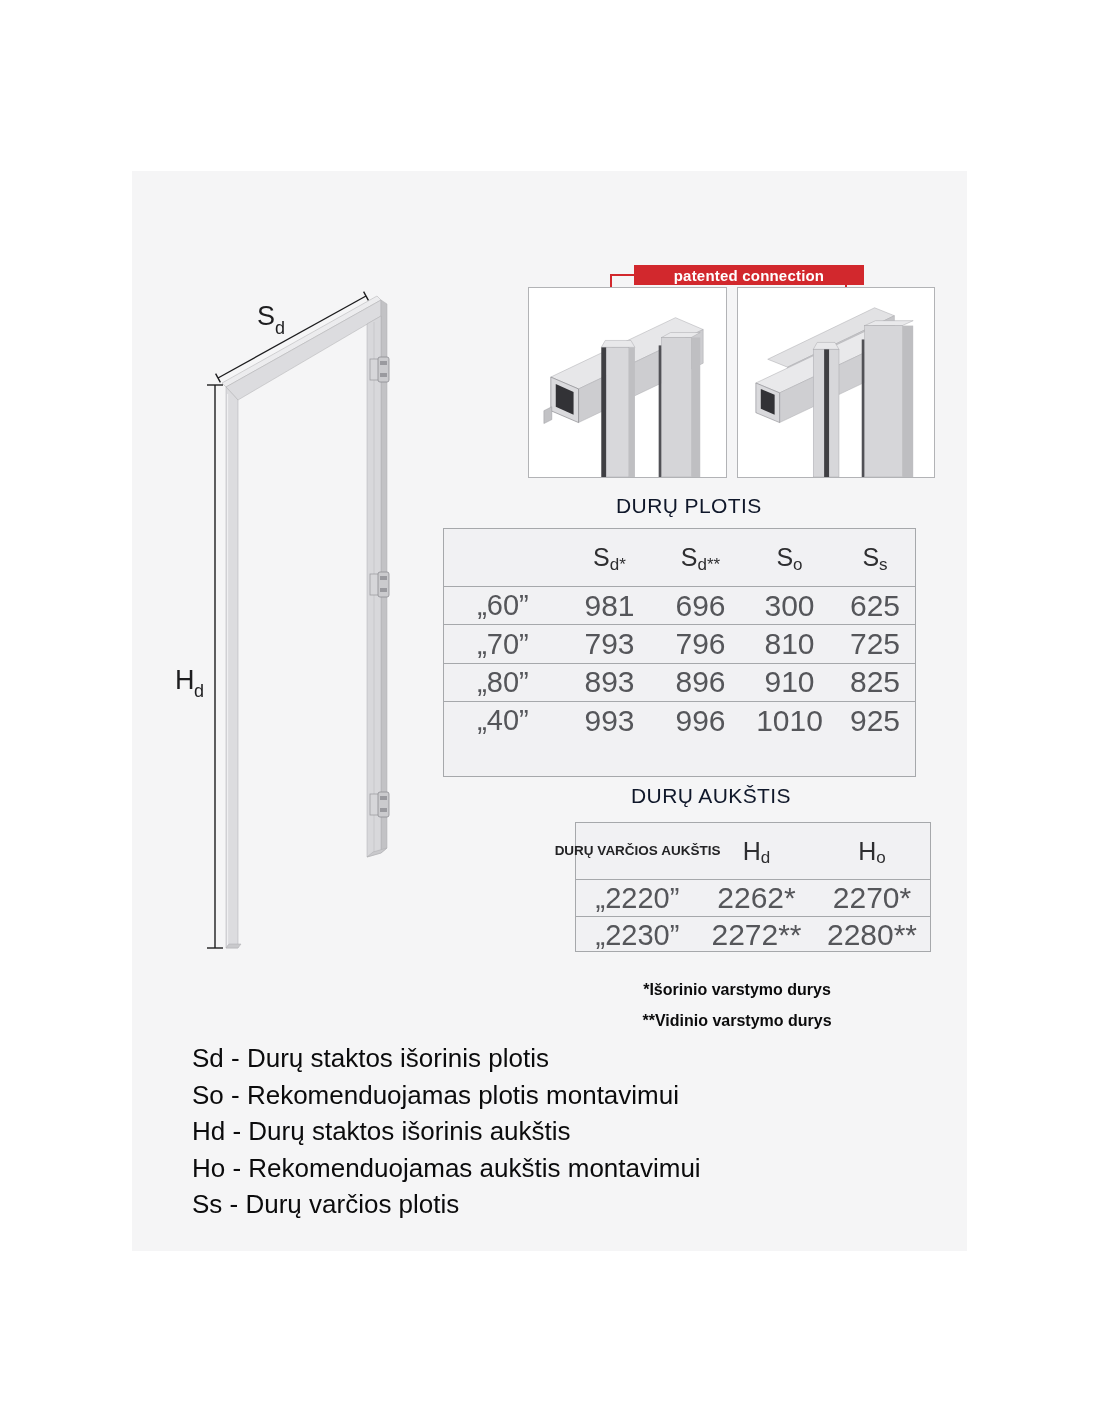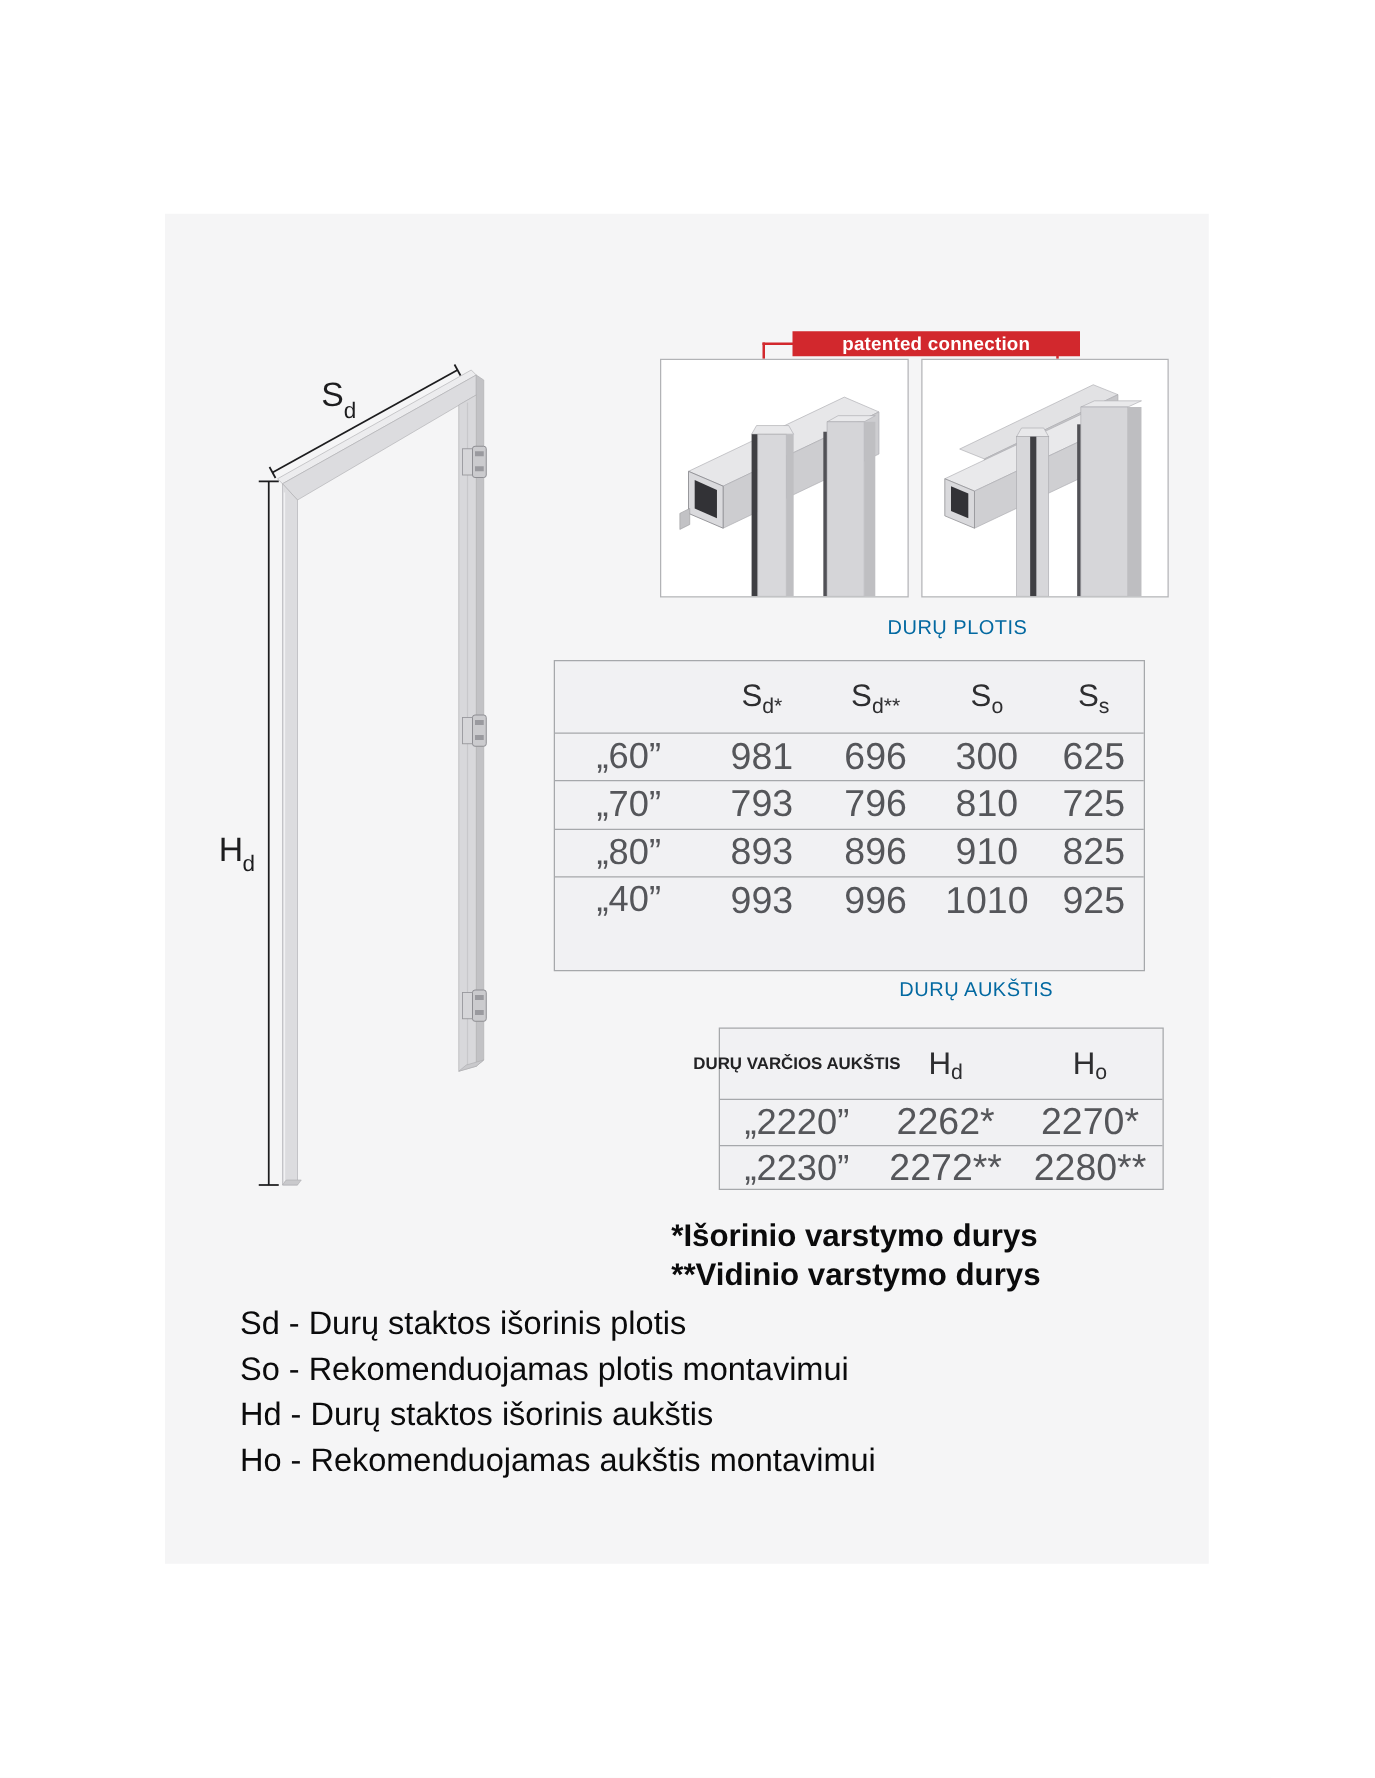--- a/index.html
+++ b/index.html
@@ -24,22 +24,22 @@
   .photo.left  { left:396px; width:199px; }
   .photo.right { left:605px; width:198px; }
   .photo svg { display:block; width:100%; height:100%; }
 
   
   .diagram { position:absolute; left:30px; top:105px; width:260px; height:700px; pointer-events:none; }
   .dim-main { font-family:"Liberation Sans", sans-serif; font-size:27px; fill:#1d1d1f; }
   .dim-sub  { font-family:"Liberation Sans", sans-serif; font-size:18px; fill:#1d1d1f; }
 
   
-  .sec-title { position:absolute; width:300px; text-align:center; font-size:16px;
-               color:#0369a1; letter-spacing:.4px; }
+  .sec-title { position:absolute; width:300px; text-align:left; font-size:21px;
+               color:#0f172a; letter-spacing:.4px; }
   .t1-title { left:484px; top:323px; }
   .t2-title { left:499px; top:613px; }
 
   
   .spec-table { position:absolute; border:1px solid #a6a8ab; background:#f1f1f3; }
   .spec-table .row { display:grid; border-top:1px solid #a6a8ab; }
   .spec-table .row:first-child { border-top:none; }
   .cell { display:flex; align-items:center; justify-content:center;
           color:#55565a; font-size:30px; white-space:nowrap; }
   .cell.size { font-size:29px;text-align:center; }
@@ -50,22 +50,22 @@
   .t1 .row { grid-template-columns:118px 95px 87px 91px 80px; height:38.4px; }
   .t1 .row.head { height:57px; }
 
   .t2 { left:443px; top:651px; width:356px; height:130px; }
   .t2 .row { grid-template-columns:123px 115px 116px; height:37px; }
   .t2 .row.head { height:56px; }
   .row-hdr { font-size:13.5px; font-weight:bold; color:#232325; text-align:center;
              line-height:1.25; padding:0 10px; }
 
   
-  .footnotes { position:absolute; left:405px; top:803px; width:400px; text-align:left;
-               font-size:25px; font-weight:bold; color:#0b0b0c; line-height:31px; }
+  .footnotes { position:absolute; left:405px; top:803px; width:400px; text-align:center;
+               font-size:16px; font-weight:bold; color:#0b0b0c; line-height:31px; }
   .legend { position:absolute; left:60px; top:869px; font-size:26px; font-weight:normal;
             color:#0b0b0c; line-height:36.6px; white-space:nowrap; }
 </style>
 </head>
 <body>
 
 <div class="page">
   <div class="panel">
 
     <svg class="diagram" viewBox="0 0 260 700">
@@ -238,16 +238,17 @@
     <div class="footnotes">
       <div>*Išorinio varstymo durys</div>
       <div>**Vidinio varstymo durys</div>
     </div>
 
     <div class="legend">
       <div>Sd - Durų staktos išorinis plotis</div>
       <div>So - Rekomenduojamas plotis montavimui</div>
       <div>Hd - Durų staktos išorinis aukštis</div>
       <div>Ho - Rekomenduojamas aukštis montavimui</div>
+      <div>Ss - Durų varčios plotis</div>
     </div>
 
   </div>
 </div>
 
 </body></html>

